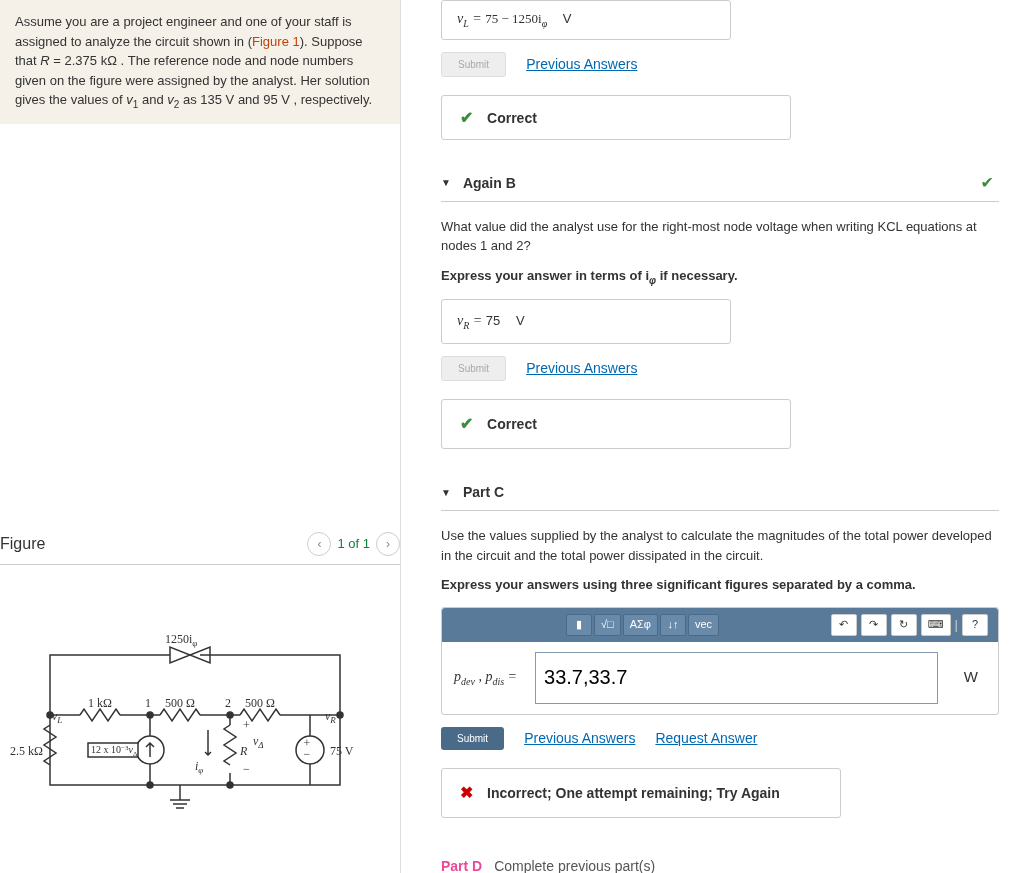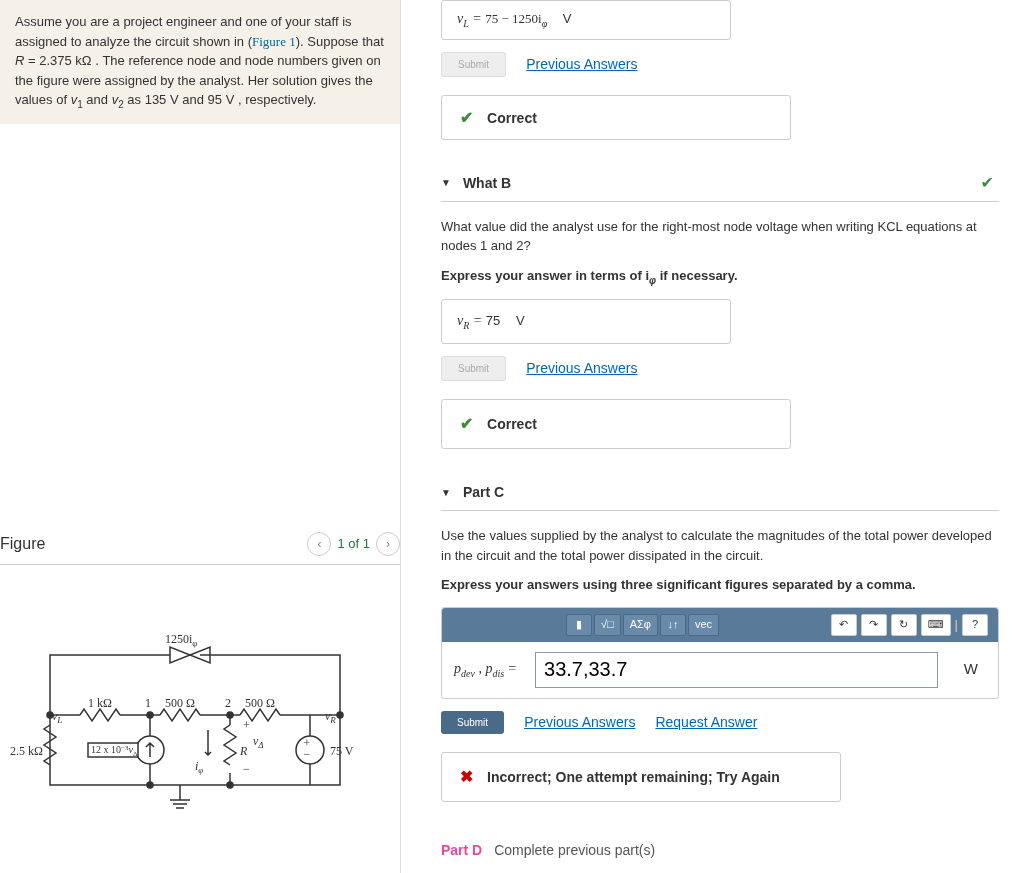--- a/index.html
+++ b/index.html
@@ -2,21 +2,21 @@
 <html><head>
 <meta charset="utf-8">
 <style>
 * { box-sizing: border-box; margin: 0; padding: 0; }
 body { font-family: Arial, Helvetica, sans-serif; font-size: 13px; color: #333; background: #fff; width: 1024px; }
 .container { display: flex; }
 .left-col { width: 400px; padding: 0; }
 .right-col { flex: 1; padding: 0 25px 20px 40px; border-left: 1px solid #ddd; }
 .problem-box { background: #f5f1e8; padding: 12px 15px; font-size: 13px; line-height: 1.5; }
 .problem-box em { font-style: italic; }
-.figure-link { color: #0369a1; text-decoration: none; font-family: Liberation Serif, serif; }
+.figure-link { color: #c2410c; text-decoration: none; }
 .figure-section { margin-top: 400px; }
 .figure-header { display: flex; align-items: center; justify-content: space-between; padding: 8px 0; border-bottom: 1px solid #ccc; }
 .figure-title { font-size: 16px; color: #333; }
 .nav-btns { display: flex; align-items: center; gap: 6px; }
 .nav-btn { width: 24px; height: 24px; border: 1px solid #ccc; border-radius: 50%; background: #fff; display: flex; align-items: center; justify-content: center; font-size: 12px; color: #888; cursor: pointer; }
 .figure-count { font-size: 13px; color: #15803d; }
 .circuit-img { margin-top: 50px; padding: 10px; }
 .circuit-svg { width: 370px; height: 200px; }
 .part-section { margin-bottom: 25px; }
 .part-header { display: flex; align-items: center; padding: 10px 0; border-bottom: 1px solid #ccc; position: relative; }
@@ -38,21 +38,21 @@
 .check-icon { color: #3a8e3a; font-size: 16px; margin-right: 10px; font-weight: bold; }
 .x-icon { color: #cc0000; font-size: 16px; margin-right: 10px; font-weight: bold; }
 .feedback-text { font-weight: bold; font-size: 14px; }
 .equation-toolbar { background: #5a7a9a; padding: 6px 10px; display: flex; align-items: center; gap: 4px; border-radius: 3px 3px 0 0; }
 .tool-group { display: flex; gap: 2px; }
 .tool-btn { background: #6a8aaa; border: 1px solid #4a6a8a; color: #fff; padding: 3px 6px; font-size: 11px; border-radius: 2px; cursor: pointer; min-width: 26px; height: 22px; display: flex; align-items: center; justify-content: center; }
 .tool-btn.light { background: #fff; color: #333; border: 1px solid #ccc; }
 .tool-spacer { flex: 1; }
 .equation-input-row { display: flex; align-items: center; padding: 10px 12px; gap: 18px; }
 .eq-label { font-family: 'Times New Roman', serif; font-style: italic; font-size: 14px; white-space: nowrap; }
-.eq-input { flex: 1; border: 1px solid #8899aa; padding: 6px 8px; font-size: 20px; font-family: Arial; height: 36px; }
+.eq-input { flex: 1; border: 1px solid #8899aa; padding: 6px 8px; font-size: 20px; font-family: Arial; height: 52px; }
 .eq-unit { font-size: 15px; padding: 0 8px; }
 .part-d-row { padding: 15px 0; font-size: 14px; color: #555; }
 .part-d-label { font-weight: bold; color: #ec4899; margin-right: 8px; }
 .top-answer-section { margin-bottom: 25px; }
 sub { font-size: 10px; }
 </style>
 </head>
 <body>
 
 <div class="container">
@@ -144,21 +144,21 @@
       </div>
       <div class="feedback-box">
         <span class="check-icon">✔</span>
         <span class="feedback-text">Correct</span>
       </div>
     </div>
 
     <div class="part-section">
       <div class="part-header">
         <span class="caret">▼</span>
-        <span class="part-title">What B</span>
+        <span class="part-title">Again B</span>
         <span class="part-check">✔</span>
       </div>
       <div class="part-body">
         <div class="instruction">What value did the analyst use for the right-most node voltage when writing KCL equations at nodes 1 and 2?</div>
         <div class="bold-instruction">
           <span>Express your answer in terms of i</span><sub><em>φ</em></sub><span> if necessary.</span>
         </div>
         <div class="answer-box">
           <span class="answer-expr"><span>v</span><sub>R</sub><span> = </span></span>
           <span>75</span>

